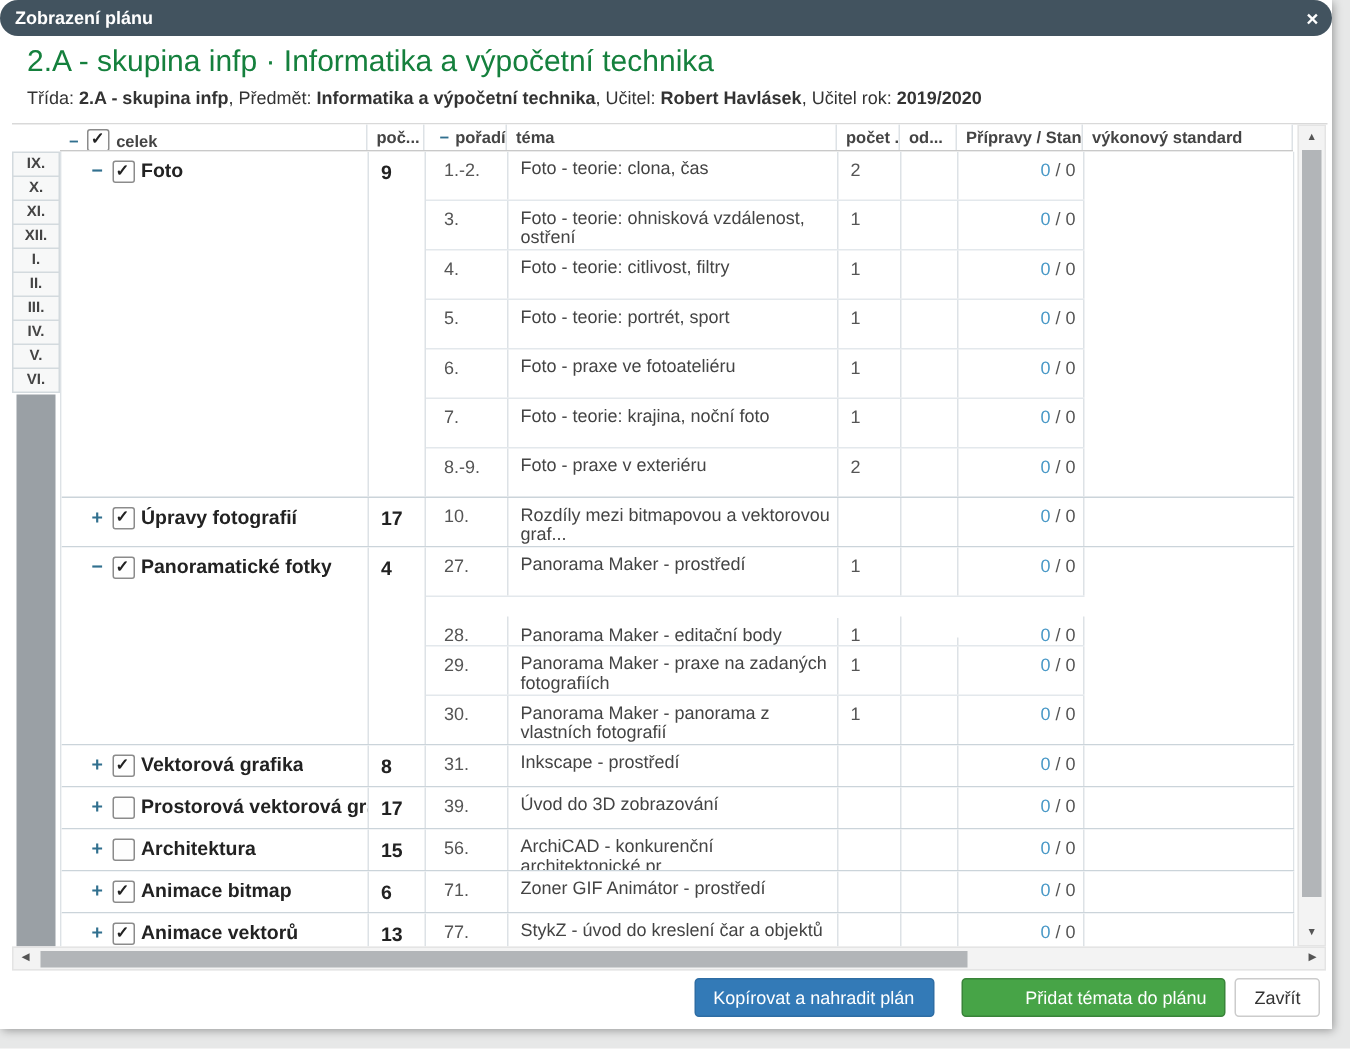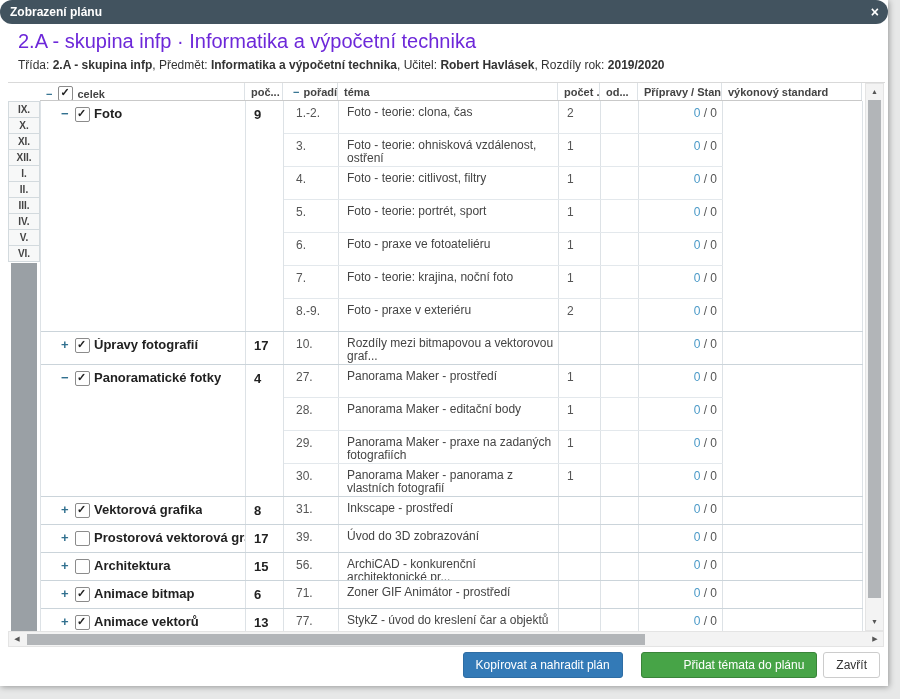--- a/index.html
+++ b/index.html
@@ -3,21 +3,21 @@
 <meta charset="utf-8">
 <style>
   * { margin:0; padding:0; }
   body { margin:0; background:#e7e8e8; font-family:"Liberation Sans", sans-serif; width:900px; height:699px; overflow:hidden; position:relative; }
   .modal { position:absolute; left:0; top:0; width:888px; height:686px; background:#fff; box-shadow:1px 1px 6px rgba(0,0,0,.35); }
 
   .titlebar { position:absolute; left:0; top:0; width:100%; height:24px; background:#42535f; color:#fff;
               font-size:12px; font-weight:bold; line-height:24px; padding-left:10px; box-sizing:border-box;border-radius:12px; }
   .close-x { position:absolute; right:9px; top:0; font-size:14px; font-weight:bold; cursor:pointer; line-height:24px; }
 
-  .page-title { position:absolute; left:18px; top:30px; font-size:20px; color:#6d28d9; white-space:nowrap; }
+  .page-title { position:absolute; left:18px; top:30px; font-size:20px; color:#15803d; white-space:nowrap; }
   .meta { position:absolute; left:18px; top:58px; font-size:12px; color:#333; white-space:nowrap; }
   .meta b { font-weight:bold; }
 
   .grid { position:absolute; left:8px; top:82px; width:877px; height:564px; border-top:1px solid #d9d9d9; }
 
   .ghead { position:absolute; left:32px; top:0; height:18px; display:flex; font-size:11px; font-weight:bold; color:#444;
            border-bottom:1px solid #c9c9c9; box-sizing:border-box; background:#fff; }
   .hc { box-sizing:border-box; padding:3px 0 0 6px; border-right:1px solid #dde2e6; white-space:nowrap; overflow:hidden; }
   .hicon { color:#31708f; font-weight:bold; margin-right:4px; cursor:pointer; }
 
@@ -73,21 +73,21 @@
 <body>
 
 <div class="modal">
 
   <div class="titlebar">
     <span>Zobrazení plánu</span>
     <span class="close-x">×</span>
   </div>
 
   <div class="page-title">2.A - skupina infp · Informatika a výpočetní technika</div>
-  <div class="meta"><span>Třída: </span><b>2.A - skupina infp</b><span>, </span><span>Předmět: </span><b>Informatika a výpočetní technika</b><span>, </span><span>Učitel: </span><b>Robert Havlásek</b><span>, </span><span>Rozdíly rok: </span><b>2019/2020</b><span></span></div>
+  <div class="meta"><span>Třída: </span><b>2.A - skupina infp</b><span>, </span><span>Předmět: </span><b>Informatika a výpočetní technika</b><span>, </span><span>Učitel: </span><b>Robert Havlásek</b><span>, </span><span>Učitel rok: </span><b>2019/2020</b><span></span></div>
 
   <div class="grid">
 
     <div class="ghead">
       <div class="hc w-celek">
         <span class="hicon">−</span><span class="cb checked" style="display:inline-block;vertical-align:-3px;"></span><span>celek</span>
       </div>
       <div class="hc w-poc">poč...</div>
       <div class="hc w-poradi" style="padding-left:10px;text-align:center;">
         <span class="hicon">−</span><span>pořadí</span>
@@ -200,21 +200,21 @@
           </div>
           <div class="cell poc-cell">4</div>
           <div class="topics">
             <div class="topic" style="height: 32px;">
               <div class="tc order">27.</div>
               <div class="tc tema">Panorama Maker - prostředí</div>
               <div class="tc pocet">1</div>
               <div class="tc od"></div>
               <div class="tc prep"><span class="preplink">0</span><span class="preprest"> / 0</span></div>
             </div>
-            <div class="topic" style="height: 32px;">
+            <div class="topic" style="height: 32px; align-items: flex-end;">
               <div class="tc order">28.</div>
               <div class="tc tema">Panorama Maker - editační body</div>
               <div class="tc pocet">1</div>
               <div class="tc od"></div>
               <div class="tc prep"><span class="preplink">0</span><span class="preprest"> / 0</span></div>
             </div>
             <div class="topic" style="height: 32px;">
               <div class="tc order">29.</div>
               <div class="tc tema">Panorama Maker - praxe na zadaných fotografiích</div>
               <div class="tc pocet">1</div>

